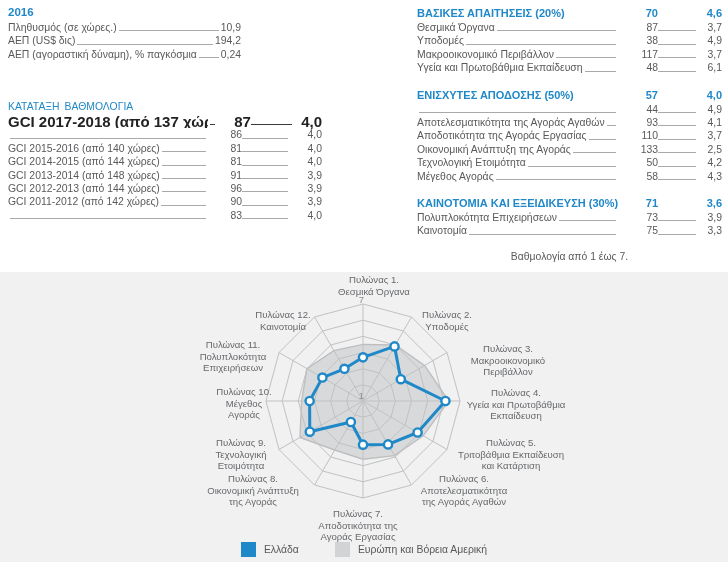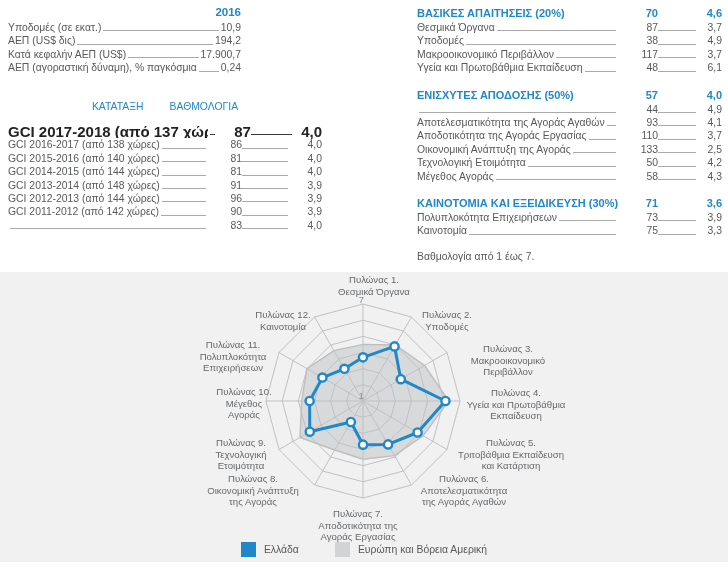--- a/index.html
+++ b/index.html
@@ -6,68 +6,63 @@
   .stage{position:relative;width:728px;height:570px;background:#fff;overflow:hidden;
          font-family:"Liberation Sans","DejaVu Sans",sans-serif;color:#58595b;}
   
   .row{display:flex;align-items:flex-end;font-size:10.4px;line-height:13.4px;white-space:nowrap;}
   .lbl{overflow:hidden;}
   .ln{flex:1;min-width:5px;border-bottom:1px solid #a9a9a9;margin:0 2px 3px 2px;}
   .ln2{border-bottom:1px solid #a9a9a9;margin:0 0 3px 0;}
   .val,.rank,.score{text-align:right;}
   
   .stats{position:absolute;left:8px;top:6px;width:233px;}
-  .year{text-align:right;color:#1f88c8;font-size:11.5px;padding-bottom:3px;font-weight:bold;}
+  .year{color:#1f88c8;font-size:11.5px;padding-bottom:3px;font-weight:bold;}
   
   .gci{position:absolute;left:8px;top:101px;width:314px;}
-  .gci-head{display:flex;justify-content:center;gap:26px;color:#1f88c8;font-size:10.4px;margin-bottom:13px;}
+  .gci-head{display:flex;justify-content:flex-start;gap:5px;color:#1f88c8;font-size:10.4px;margin-bottom:3px;}
   .gci .rank{min-width:34px;}
   .gci .ln2{width:46px;}
   .gci .score{width:34px;}
   .gci .row.first{font-weight:bold;color:#222;font-size:15px;}
   .gci .row.first .ln,.gci .row.first .ln2{border-color:#3a3a3a;}
   
   .pillars{position:absolute;left:417px;top:6px;width:305px;}
   .sec{margin-bottom:13px;}
   .sec-head{display:flex;align-items:flex-start;color:#1f88c8;font-weight:bold;font-size:11px;line-height:14px;margin-bottom:1px;}
   .sec-head .title{flex:1;white-space:nowrap;}
   .sec-head .rank,.pillars .rank{min-width:40px;text-align:right;}
   .sec-head .gap{width:38px;}
   .pillars .ln2{width:38px;}
   .sec-head .score,.pillars .score{width:26px;text-align:right;}
-  .note{text-align:left;font-size:10.4px;margin-top:1px;}
+  .note{text-align:center;font-size:10.4px;margin-top:1px;}
   
   .panel{position:absolute;left:0;top:272px;width:728px;height:290px;background:#f1f1f2;}
   .panel svg{position:absolute;left:0;top:0;}
   .legend{position:absolute;left:0;right:0;top:270px;display:flex;justify-content:center;gap:36px;align-items:flex-start;font-size:10.4px;}
   .leg-item{display:flex;align-items:center;gap:8px;}
   .sw{width:15px;height:15px;display:inline-block;}
 </style>
 </head>
 <body>
 
 <div class="stage">
 
   <section class="stats">
     <div class="year">2016</div>
     <div id="stats-rows">
         <div class="row">
-    <span class="lbl">Υποδομές (σε εκατ.)</span>
+    <span class="lbl">Πληθυσμός (σε χώρες.)</span>
     <span class="ln"></span>
     <span class="val">10,9</span>
   </div>
         <div class="row">
     <span class="lbl">ΑΕΠ (US$ δις)</span>
     <span class="ln"></span>
     <span class="val">194,2</span>
-  </div>
-        <div class="row">
-    <span class="lbl">Κατά κεφαλήν ΑΕΠ (US$)</span>
-    <span class="ln"></span>
-    <span class="val">17.900,7</span>
   </div>
         <div class="row">
     <span class="lbl">ΑΕΠ (αγοραστική δύναμη), % παγκόσμια</span>
     <span class="ln"></span>
     <span class="val">0,24</span>
   </div>
       </div>
   </section>
 
   <section class="gci">
@@ -77,21 +72,20 @@
     </div>
     <div id="gci-rows">
         <div class="row first">
     <span class="lbl">GCI 2017-2018 (από 137 χώρες)</span>
     <span class="ln"></span>
     <span class="rank">87</span>
     <span class="ln2"></span>
     <span class="score">4,0</span>
   </div>
         <div class="row">
-    <span class="lbl">GCI 2016-2017 (από 138 χώρες)</span>
     <span class="ln"></span>
     <span class="rank">86</span>
     <span class="ln2"></span>
     <span class="score">4,0</span>
   </div>
         <div class="row">
     <span class="lbl">GCI 2015-2016 (από 140 χώρες)</span>
     <span class="ln"></span>
     <span class="rank">81</span>
     <span class="ln2"></span>

